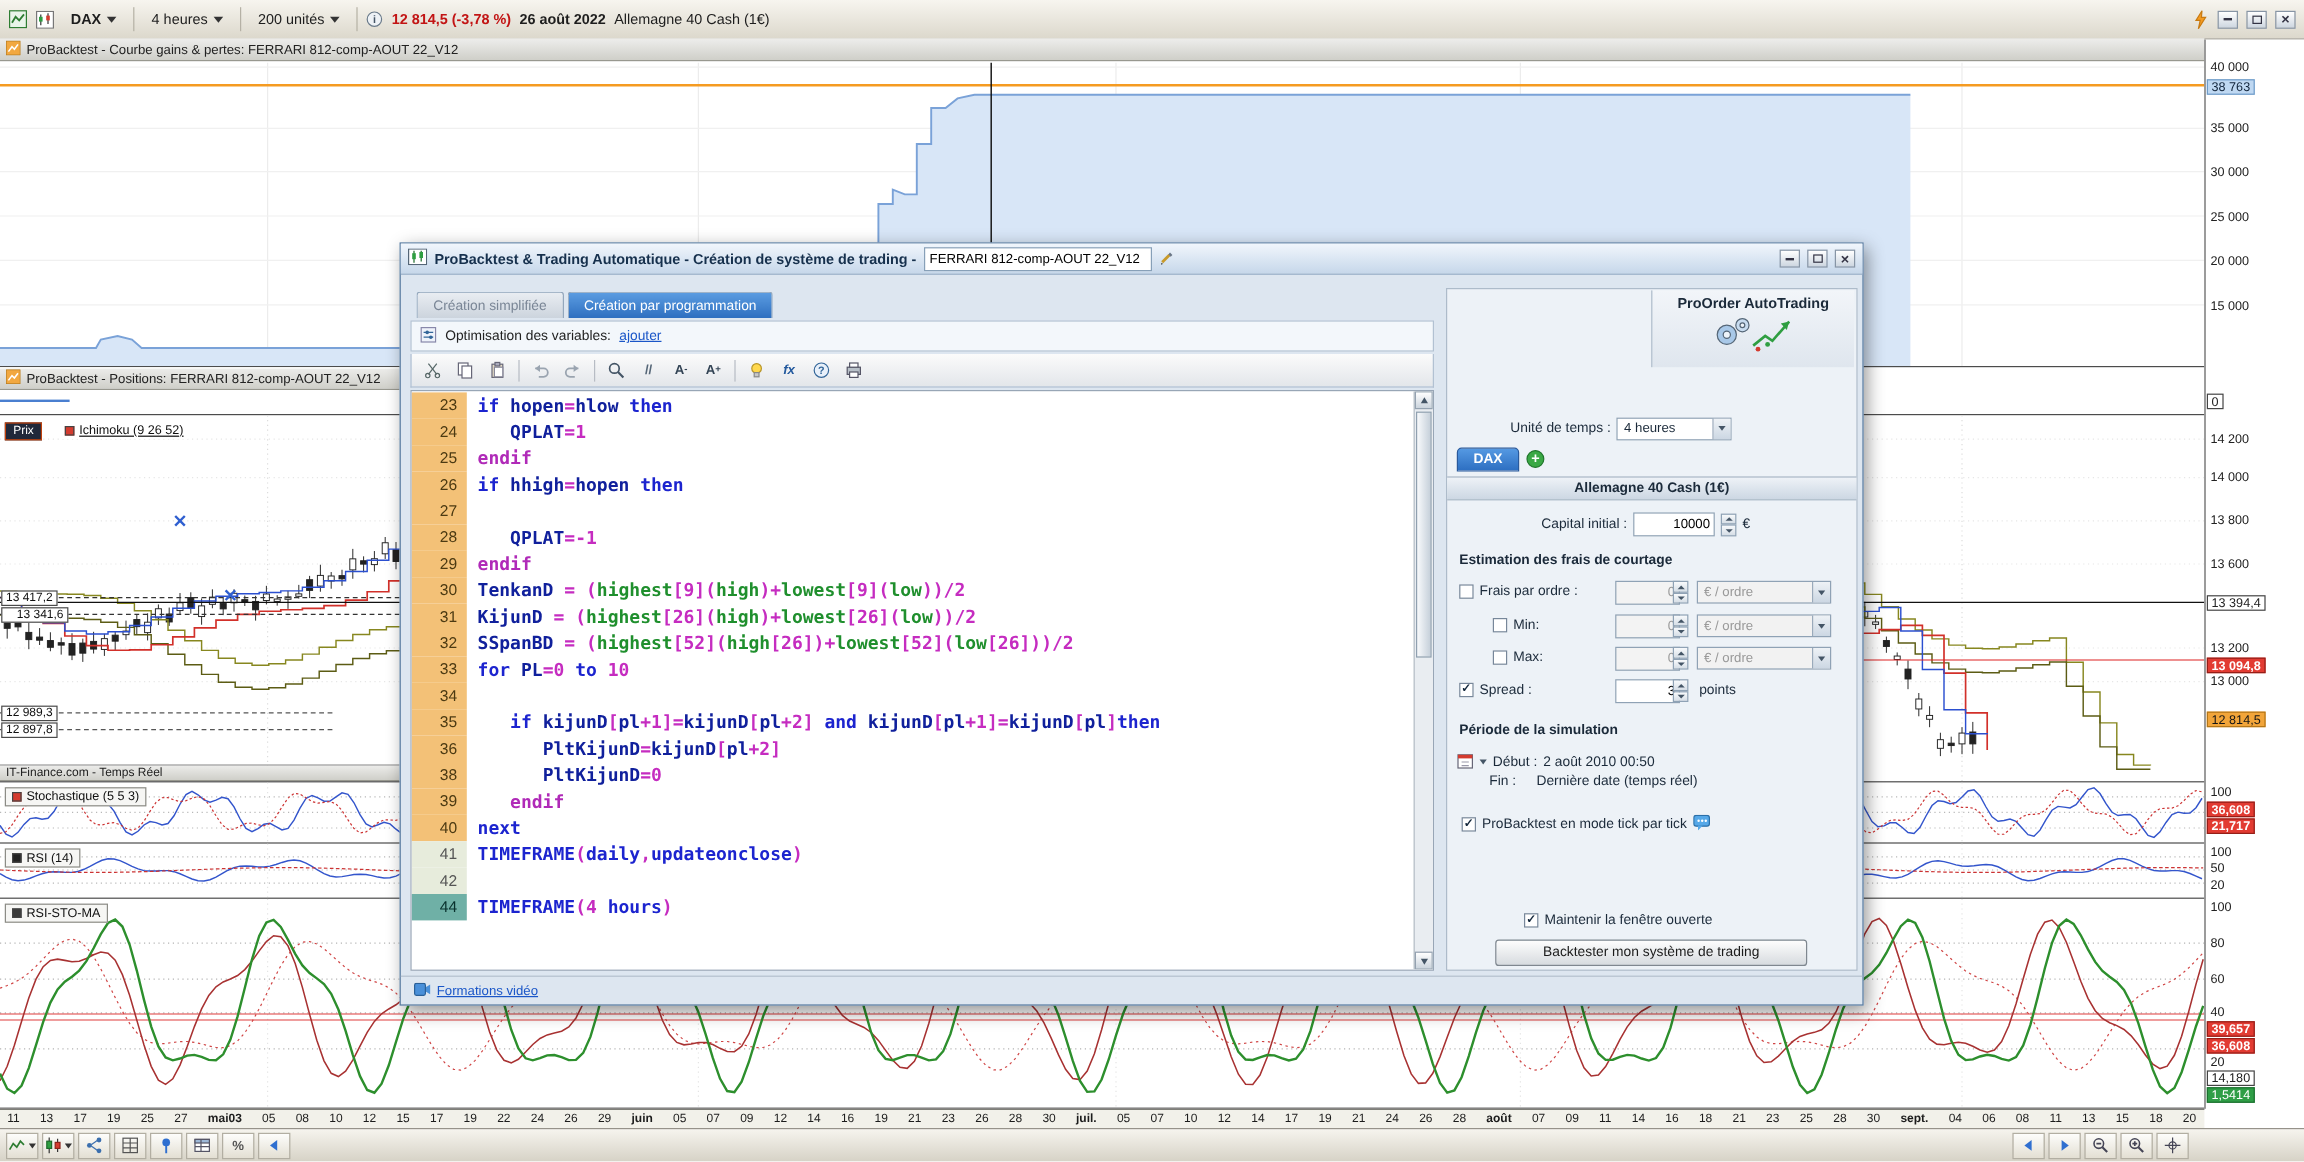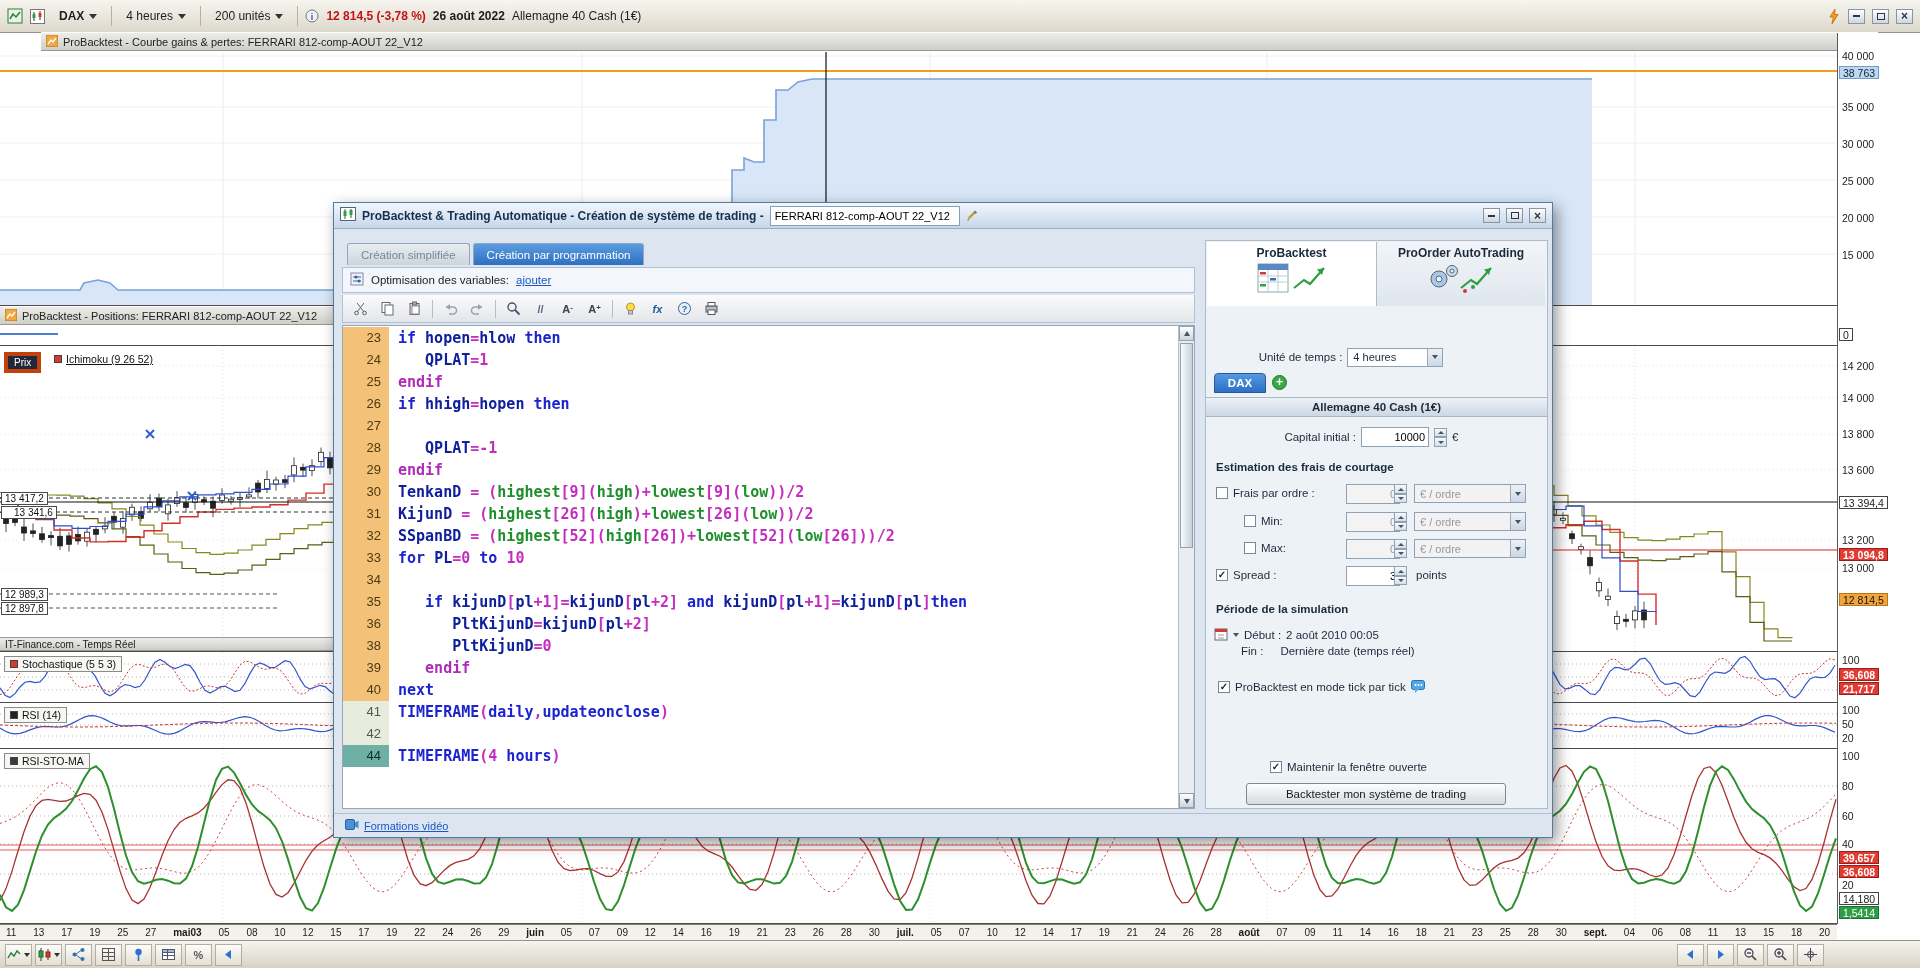--- a/index.html
+++ b/index.html
@@ -20,25 +20,25 @@
   .date-b{font-weight:bold;}
   .winbtn{width:17px;height:15px;border:1px solid #8795a5;background:linear-gradient(#ffffff,#cdd6e0);
     display:inline-flex;align-items:center;justify-content:center;cursor:pointer;}
   .glyph-min{width:7px;height:2px;background:#334;display:block;}
   .glyph-max{width:8px;height:7px;border:1px solid #334;display:block;}
   .glyph-x::before{content:"×";font-size:12px;font-weight:bold;color:#334;line-height:1;}
 
   
   .wtitle{position:absolute;height:19px;background:linear-gradient(#ececea,#cfcfc9);border-bottom:1px solid #98988f;
     border-top:1px solid #fdfdfb;display:flex;align-items:center;gap:5px;padding:0 5px;font-size:11px;color:#222;}
-  #equity-title{left:0;top:32px;width:1837px;margin-left:41px;}
+  #equity-title{left:0;top:32px;width:1837px;}
   #pos-title{left:0;top:306px;width:333px;}
   #feed-bar{left:0;top:637px;width:333px;height:14px;font-size:10px;border-top:1px solid #999;}
   .hline{position:absolute;left:0;width:1837px;height:1px;background:#4c4c4c;}
-  .badge-dark{position:absolute;background:#20283a;color:#fff;font-size:10px;padding:1px 6px;border:4px solid #c2410c;}
+  .badge-dark{position:absolute;background:#20283a;color:#fff;font-size:10px;padding:1px 6px;border:1px solid #c2410c;}
   .badge-ind{position:absolute;display:flex;align-items:center;gap:4px;font-size:10.5px;color:#111;background:rgba(255,255,255,.88);padding:1px 4px;text-decoration:underline;}
   .badge-box{position:absolute;display:flex;align-items:center;gap:4px;font-size:10.5px;color:#111;background:#f6f6f4;border:1px solid #8c8c86;padding:1px 5px;}
   .swatch{width:8px;height:8px;display:inline-block;border:1px solid #444;}
 
   
   #right-scale{position:absolute;left:1837px;top:33px;width:83px;height:891px;background:#fff;border-left:1px solid #5a5a5a;}
   .sl{position:absolute;left:4px;height:13px;line-height:13px;font-size:10.5px;color:#222;white-space:nowrap;}
   .sl.box-white{background:#fff;border:1px solid #444;padding:0 3px;left:1px;}
   .sl.box-red{background:#e23b32;color:#fff;border:1px solid #951f18;padding:0 3px;left:1px;font-weight:bold;}
   .sl.box-orange{background:#f2a53a;color:#161616;border:1px solid #b57718;padding:0 3px;left:1px;}
@@ -1147,36 +1147,20 @@
             <i class="tri-up"></i>
           </div>
         <div class="vthumb"></div>
         <div class="varr" style="bottom:0">
             <i class="tri-dn"></i>
           </div>
       </div>
     </div>
 
     <div id="rpanel">
-      <div class="rp-cell" id="cell-pb">
-        <div>ProBacktest</div>
-        <span><svg width="72" height="36">
-              <rect x="2" y="4" width="30" height="28" fill="#fff" stroke="#8aa"></rect>
-              <rect x="2" y="4" width="30" height="6" fill="#5b87c5"></rect>
-              <line x1="2" y1="16" x2="32" y2="16" stroke="#bcd"></line>
-              <line x1="2" y1="22" x2="32" y2="22" stroke="#bcd"></line>
-              <line x1="12" y1="10" x2="12" y2="32" stroke="#bcd"></line>
-              <line x1="22" y1="10" x2="22" y2="32" stroke="#bcd"></line>
-              <rect x="4" y="12" width="6" height="2.5" fill="#d43b2f"></rect>
-              <rect x="14" y="18" width="6" height="2.5" fill="#3b6fae"></rect>
-              <rect x="4" y="24" width="6" height="2.5" fill="#2f9e41"></rect>
-              <polyline points="38,28 48,20 54,24 68,8" fill="none" stroke="#2f9e41" stroke-width="2.2"></polyline>
-              <polygon points="68,8 61,9.5 66,15" fill="#2f9e41"></polygon>
-            </svg></span>
-      </div>
       <div class="rp-cell" id="cell-po">
         <div>ProOrder AutoTrading</div>
         <span><svg width="72" height="36">
               <circle cx="14" cy="19" r="8" fill="#a8c8e8" stroke="#567"></circle>
               <circle cx="14" cy="19" r="3" fill="#eef4fa" stroke="#567"></circle>
               <circle cx="27" cy="11" r="5.5" fill="#c8dcf0" stroke="#567"></circle>
               <circle cx="27" cy="11" r="2" fill="#eef4fa" stroke="#567"></circle>
               <polyline points="36,28 46,20 52,24 66,8" fill="none" stroke="#2f9e41" stroke-width="2.2"></polyline>
               <polygon points="66,8 59,9.5 64,15" fill="#2f9e41"></polygon>
               <circle cx="40" cy="31" r="2" fill="#d43b2f"></circle>
@@ -1270,21 +1254,21 @@
 
       <div class="rp-item" style="left:8px;top:384px">
         <span><svg width="14" height="14">
               <rect x="1" y="2" width="12" height="11" fill="#fff" stroke="#667"></rect>
               <rect x="1" y="2" width="12" height="3" fill="#d43b2f"></rect>
               <line x1="4" y1="8" x2="10" y2="8" stroke="#99a"></line>
               <line x1="4" y1="11" x2="10" y2="11" stroke="#99a"></line>
             </svg></span>
         <i class="cal-dd"></i>
         <span>Début :</span>
-          <span>2 août 2010 00:05</span>
+          <span>2 août 2010 00:50</span>
       </div>
       <div class="rp-item" style="left:8px;top:400px">
         <span style="width:22px"></span>
         <span>Fin :</span>
         <span style="margin-left:12px">Dernière date (temps réel)</span>
       </div>
 
       <div class="rp-item" style="left:12px;top:436px">
         <span class="checkbox" data-checked="1"></span>
         <span>ProBacktest en mode tick par tick</span>

